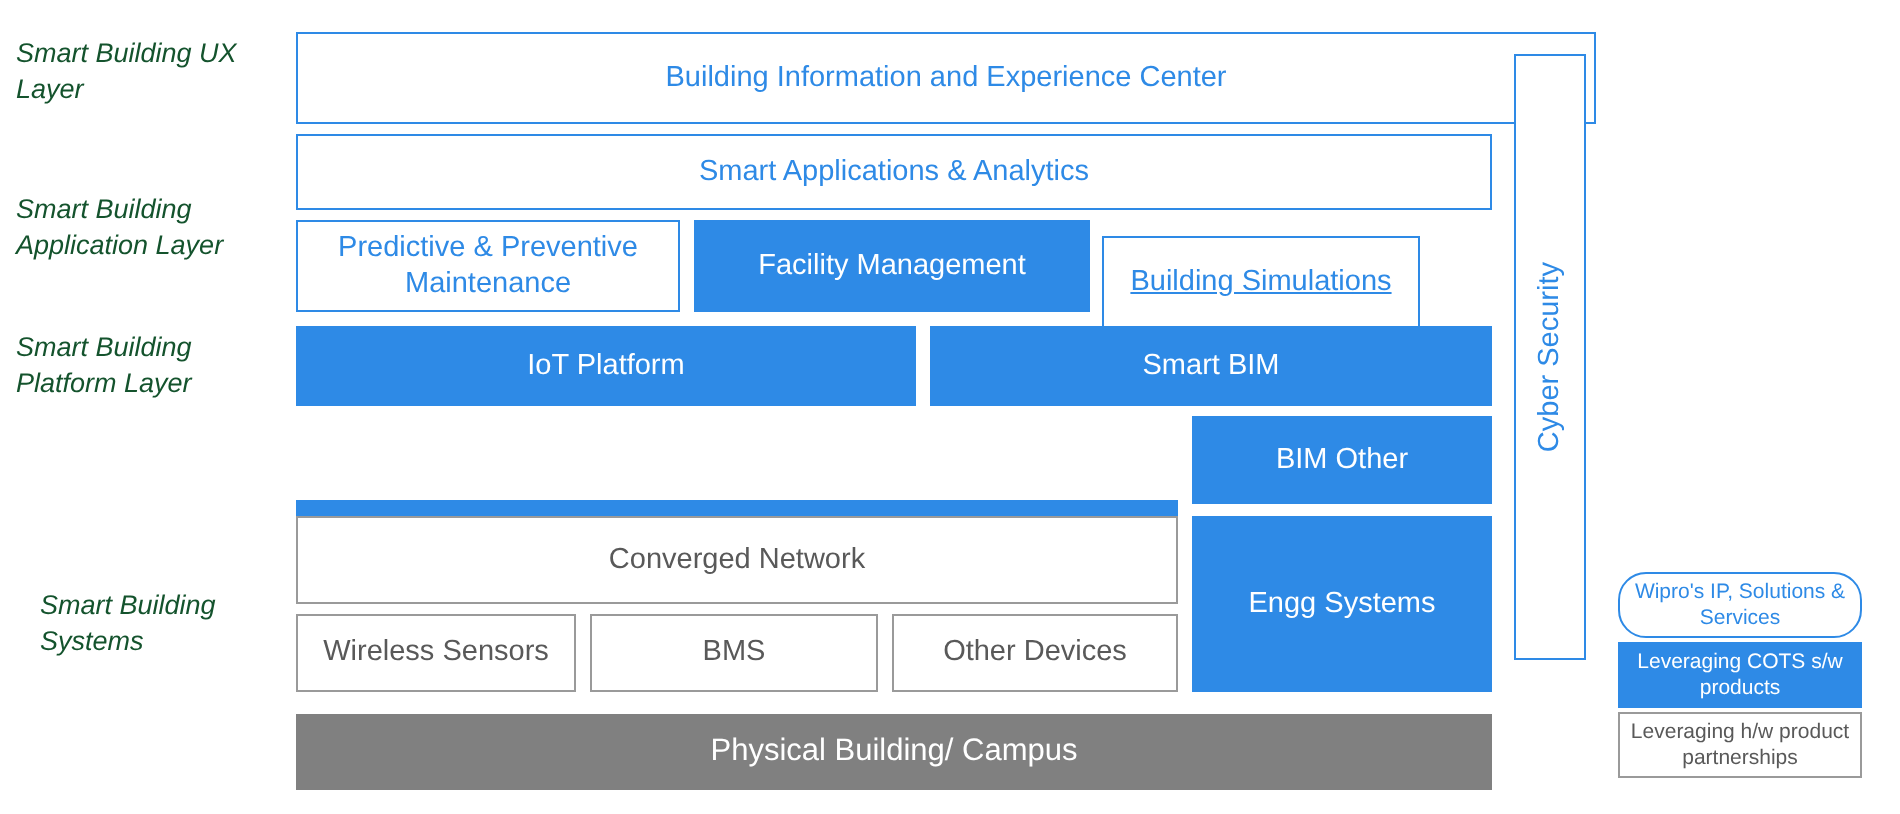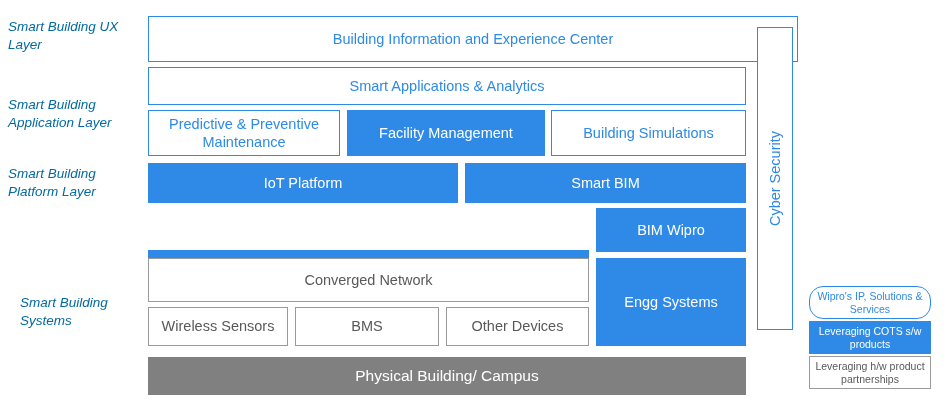--- a/index.html
+++ b/index.html
@@ -17,21 +17,21 @@
     position: relative;
     width: 950px;
     height: 407px;
   }
 
   
   .layer-label {
     position: absolute;
     font-style: italic;
     font-size: 13.5px;
-    color: #0369a1;
+    color: #14532d;
     line-height: 1.35;
     text-align: left;
     width: 130px;
     left: 8px;
   }
 
   
   .box {
     position: absolute;
     box-sizing: border-box;
@@ -141,38 +141,38 @@
   </div>
 
   <div class="box outline-blue" style="left:148px; top:110px; width:192px; height:46px;">
     <span>Predictive &amp; Preventive Maintenance</span>
   </div>
 
   <div class="box blue" style="left:347px; top:110px; width:198px; height:46px;">
     <span>Facility Management</span>
   </div>
 
-  <div class="box outline-blue" style="left:551px; top:110px; width:195px; height:46px;">
+  <div class="box outline-blue" style="left:551px; top:118px; width:159px; height:46px;text-decoration:underline;">
     <span>Building Simulations</span>
   </div>
 
   <div class="box blue" style="left:148px; top:163px; width:310px; height:40px;">
     <span>IoT Platform</span>
   </div>
 
   <div class="box blue" style="left:465px; top:163px; width:281px; height:40px;">
     <span>Smart BIM</span>
   </div>
 
   <div class="box blue" style="left:148px; top:208px; width:441px; height:44px;margin-top:42px;">
     <span>Cloud Data Lake</span>
   </div>
 
   <div class="box blue" style="left:596px; top:208px; width:150px; height:44px;">
-    <span>BIM Wipro</span>
+    <span>BIM Other</span>
   </div>
 
   <div class="box outline-gray" style="left:148px; top:258px; width:441px; height:44px;">
     <span>Converged Network</span>
   </div>
 
   <div class="box blue" style="left:596px; top:258px; width:150px; height:88px;">
     <span>Engg Systems</span>
   </div>
 

